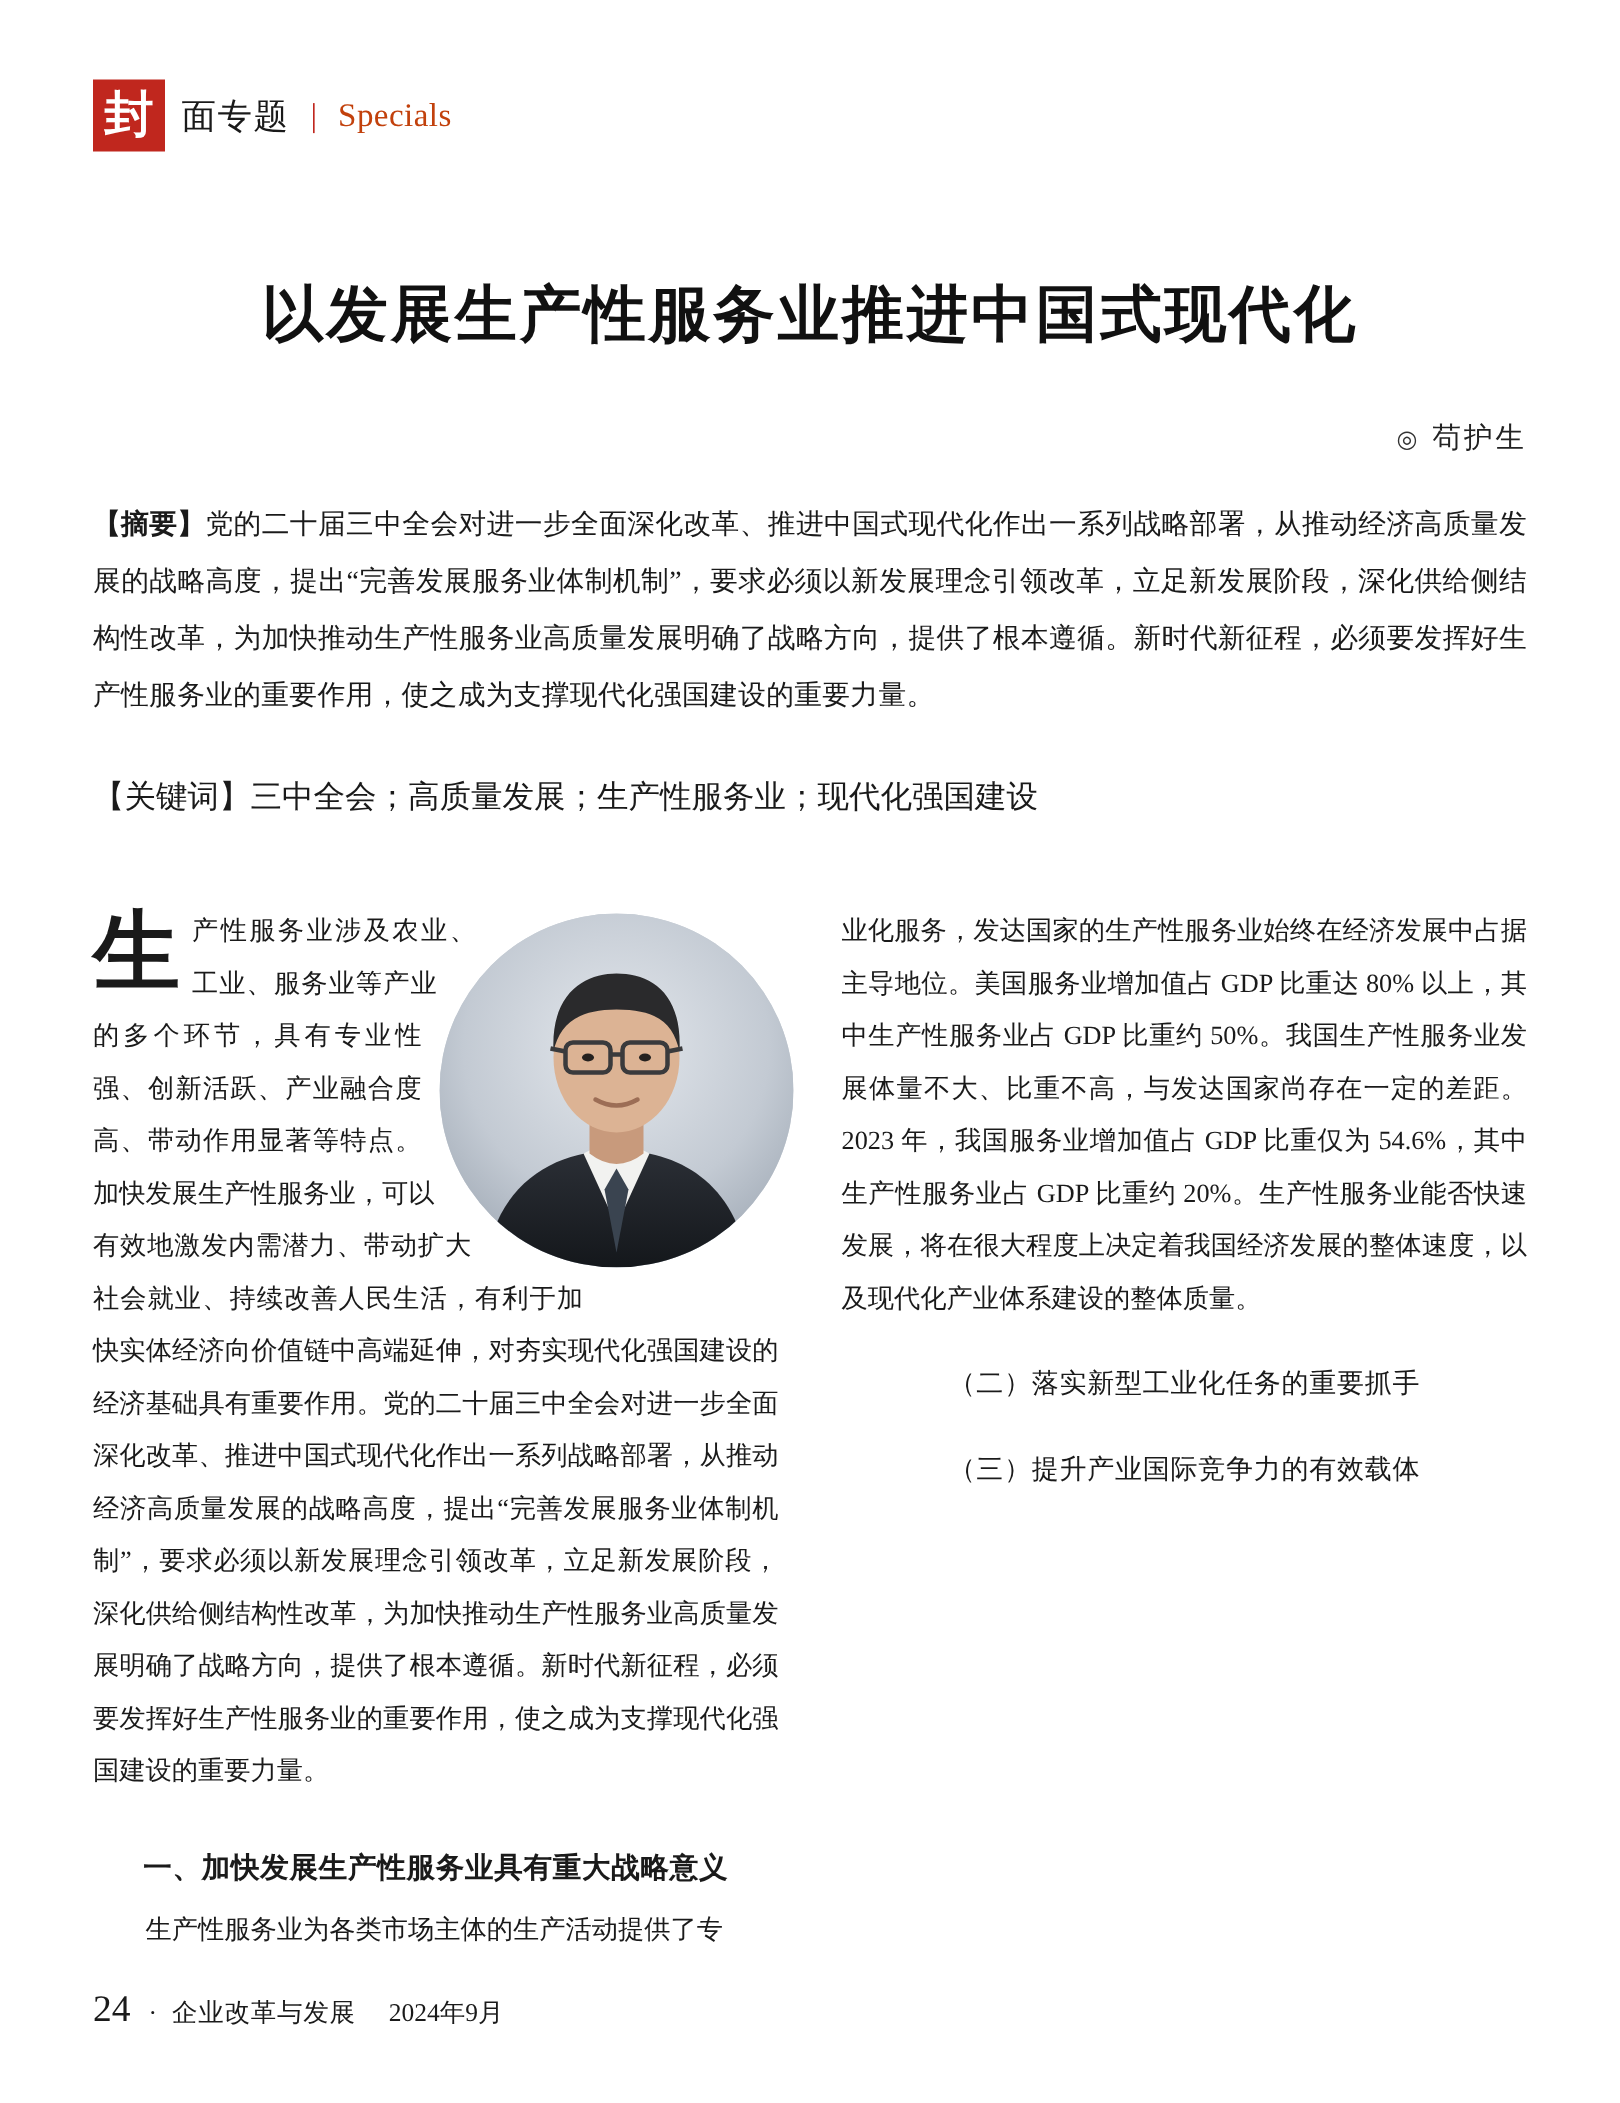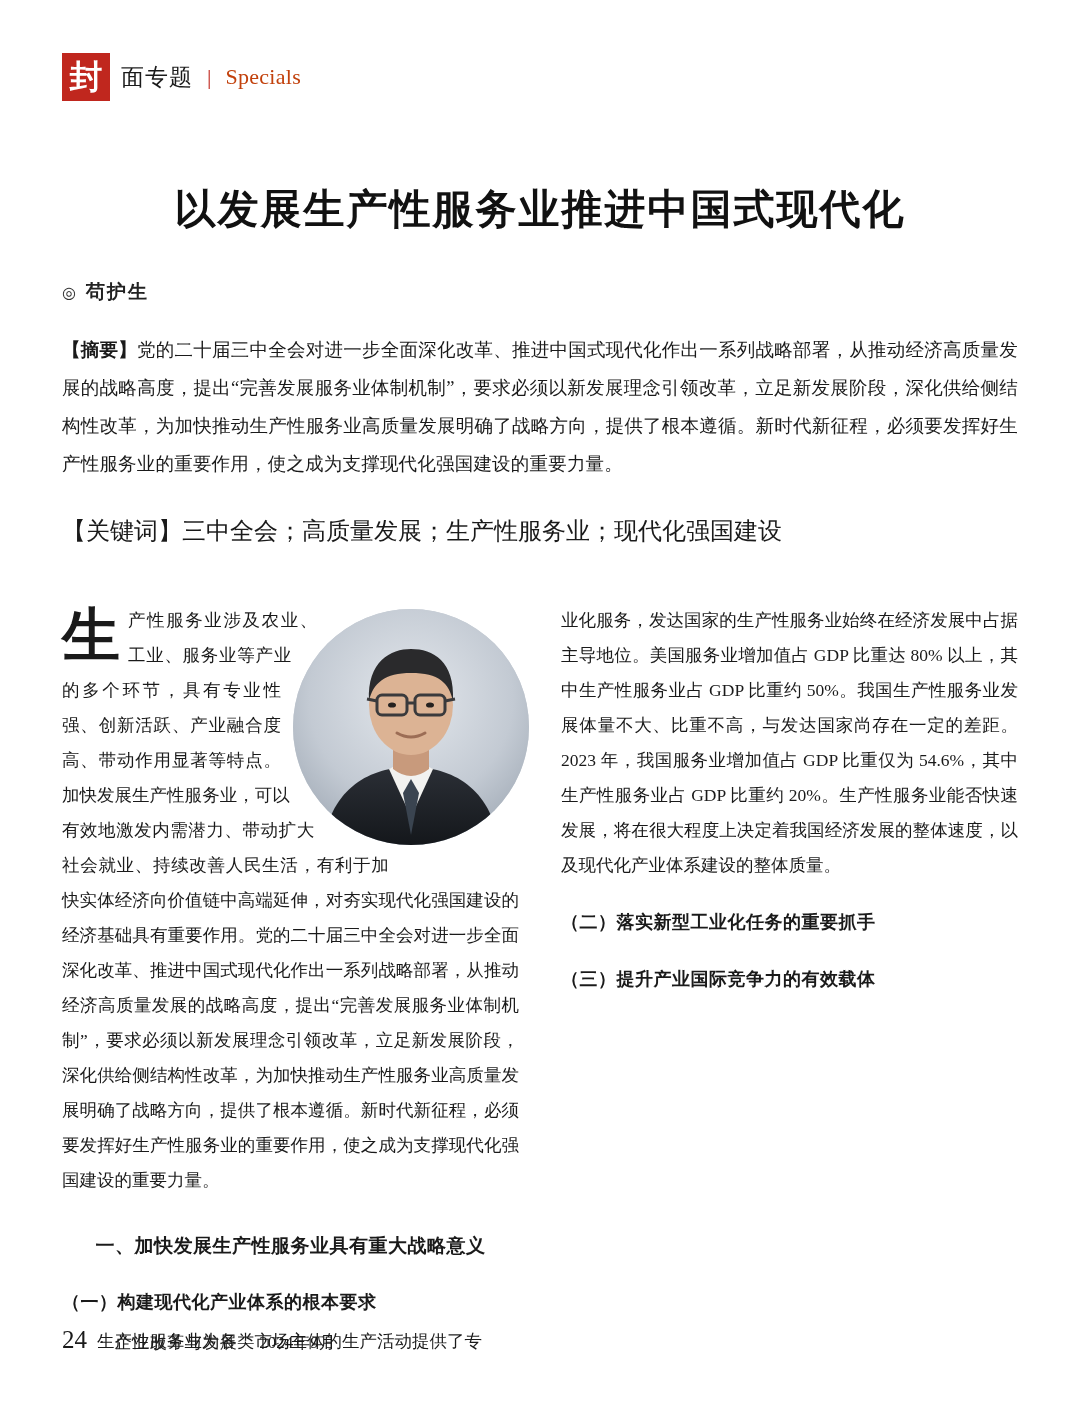--- a/index.html
+++ b/index.html
@@ -67,45 +67,44 @@
     margin-top: 74px;
     text-align: center;
     font-size: 41px;
     font-weight: 700;
     letter-spacing: 2px;
     color: #111111;
     font-family: "Liberation Sans", sans-serif;
   }
   .byline {
     margin-top: 42px;
-    text-align: left;
+    text-align: right;
     font-size: 19px;
     color: #222222;
     letter-spacing: 2px;
-    font-weight: bold;
   }
   .byline .circ {
     color: #333333;
     font-size: 16px;
     margin-right: 8px;
   }
 
   
   .abstract {
     margin-top: 26px;
     font-size: 18.5px;
     line-height: 38px;
     text-align: justify;
     color: #1a1a1a;
     letter-spacing: 0.2px;
   }
   .abstract b { font-weight: 700; }
   .keywords {
     margin-top: 30px;
-    font-size: 24px;
+    font-size: 21px;
     line-height: 36px;
     color: #1a1a1a;
   }
 
   
   .columns {
     margin-top: 54px;
     display: flex;
     gap: 42px;
   }
@@ -146,24 +145,24 @@
     margin: 30px 0 6px 0;
     font-size: 19px;
     font-weight: 700;
     font-family: "Liberation Sans", sans-serif;
     letter-spacing: 0.5px;
     text-align: center;
   }
   .h3 {
     margin: 22px 0 4px 0;
     font-size: 18px;
-    font-weight: 700;
+    font-weight: 400;
     font-family: "Liberation Sans", sans-serif;
     letter-spacing: 0.5px;
-    text-align: left;
+    text-align: center;
   }
 
   
   .footer {
     position: absolute;
     left: 62px;
     right: 62px;
     bottom: 48px;
     border-top: 0px solid transparent;
     display: flex;
@@ -247,21 +246,20 @@
           <ellipse cx="99" cy="96" rx="4" ry="2.6" fill="#25211f"></ellipse>
           <ellipse cx="137" cy="96" rx="4" ry="2.6" fill="#25211f"></ellipse>
 
           <path d="M104 124 q14 8 28 0" stroke="#9c6d55" stroke-width="3" fill="none" stroke-linecap="round"></path>
         </svg>
       </div>
 
       <p><span class="dropcap">生</span><span>产性服务业涉及农业、工业、服务业等产业的多个环节，具有专业性强、创新活跃、产业融合度高、带动作用显著等特点。加快发展生产性服务业，可以有效地激发内需潜力、带动扩大社会就业、持续改善人民生活，有利于加快实体经济向价值链中高端延伸，对夯实现代化强国建设的经济基础具有重要作用。党的二十届三中全会对进一步全面深化改革、推进中国式现代化作出一系列战略部署，从推动经济高质量发展的战略高度，提出“完善发展服务业体制机制”，要求必须以新发展理念引领改革，立足新发展阶段，深化供给侧结构性改革，为加快推动生产性服务业高质量发展明确了战略方向，提供了根本遵循。新时代新征程，必须要发挥好生产性服务业的重要作用，使之成为支撑现代化强国建设的重要力量。</span></p>
 
       <div class="h2">一、加快发展生产性服务业具有重大战略意义</div>
-      <div class="h3">（一）构建现代化产业体系的根本要求</div>
       <p class="indent">生产性服务业为各类市场主体的生产活动提供了专</p>
     </div>
 
     <div class="col">
       <p>业化服务，发达国家的生产性服务业始终在经济发展中占据主导地位。美国服务业增加值占 GDP 比重达 80% 以上，其中生产性服务业占 GDP 比重约 50%。我国生产性服务业发展体量不大、比重不高，与发达国家尚存在一定的差距。2023 年，我国服务业增加值占 GDP 比重仅为 54.6%，其中生产性服务业占 GDP 比重约 20%。生产性服务业能否快速发展，将在很大程度上决定着我国经济发展的整体速度，以及现代化产业体系建设的整体质量。</p>
       <div class="h3">（二）落实新型工业化任务的重要抓手</div>
       <div class="h3">（三）提升产业国际竞争力的有效载体</div>
     </div>
 
   </div>

